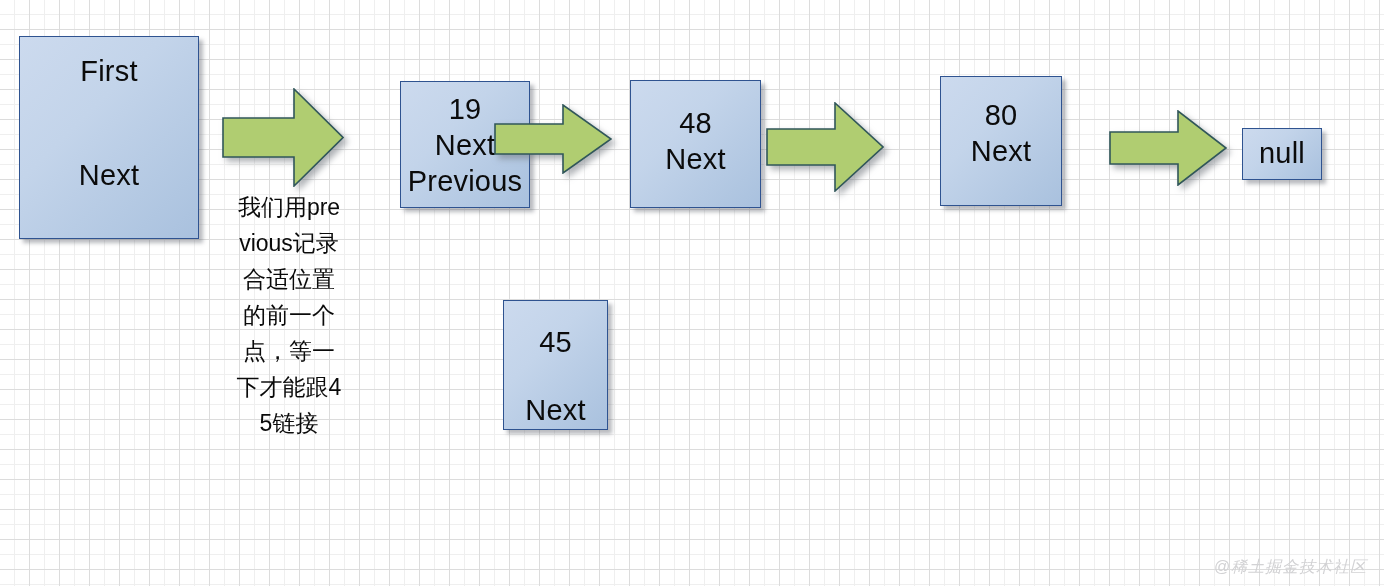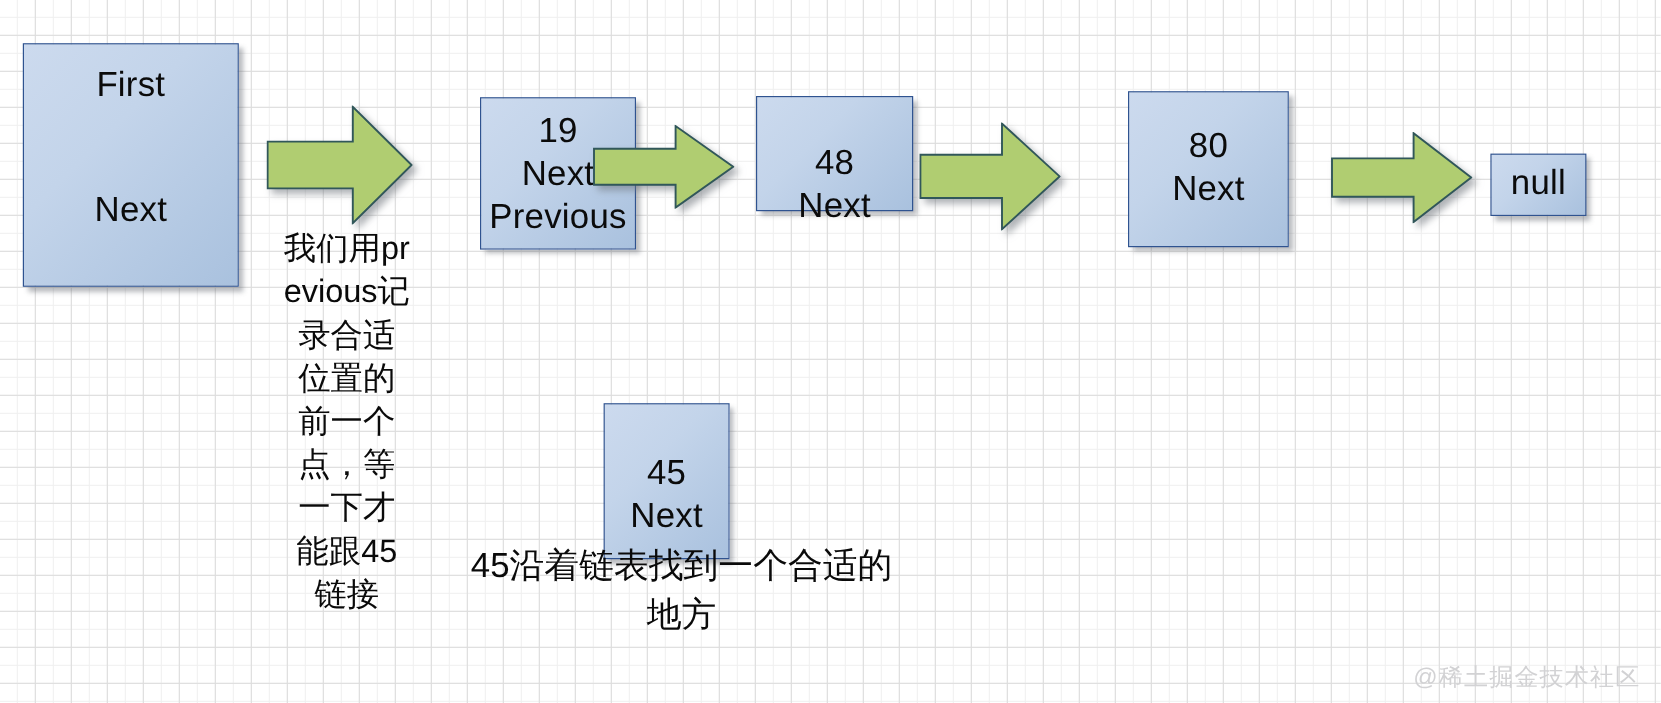--- a/index.html
+++ b/index.html
@@ -67,41 +67,41 @@
     height: 127px;
     justify-content: flex-start;
     padding-top: 10px;
     margin-left: 44px;
   }
 
   #node-48 {
     left: 630px;
     top: 80px;
     width: 131px;
-    height: 96px;
-    justify-content: flex-start;
-    padding-top: 38px;
+    height: 128px;
+    justify-content: flex-start;
+    padding-top: 25px;
   }
 
   #node-80 {
     left: 940px;
     top: 76px;
-    width: 134px;
+    width: 122px;
     height: 130px;
-    justify-content: center;
+    justify-content: flex-start;
+    padding-top: 21px;
   }
 
   #node-45 {
     left: 503px;
     top: 300px;
     width: 105px;
     height: 130px;
-    justify-content: flex-start;
-    padding-top: 40px;
-    margin-top: 36px;
+    justify-content: space-between;
+    padding-top: 24px;
   }
 
   #node-null {
     left: 1242px;
     top: 128px;
     width: 80px;
     height: 52px;
     justify-content: center;
   }
 
@@ -117,21 +117,21 @@
   #arrow-3 { left: 766px; top: 102px; width: 118px; height: 90px; }
   #arrow-4 { left: 1109px; top: 110px; width: 118px; height: 76px; }
 
   
   #note-vertical {
     position: absolute;
     left: 236px;
     top: 189px;
     width: 106px;
     color: #0a0a0a;
-    font-size: 27px;
+    font-size: 23px;
     line-height: 36px;
     text-align: center;
     word-break: break-all;
     letter-spacing: 0px;
   }
 
   #note-bottom {
     position: absolute;
     left: 392px;
     top: 452px;
@@ -140,24 +140,25 @@
     font-size: 29px;
     line-height: 41px;
     text-align: center;
     letter-spacing: 0px;
   }
 
   #watermark {
     position: absolute;
     right: 17px;
     bottom: 8px;
-    font-size: 20px;
+    font-size: 16px;
     color: #d2d2d4;
     letter-spacing: 1px;
     white-space: nowrap;
+    font-style: italic;
   }
 </style>
 </head>
 <body>
 
 <div id="canvas">
 
   <div class="node" id="node-head">
     <span>First</span>
     <span class="gap"></span>
@@ -208,17 +209,16 @@
     <span>null</span>
   </div>
 
   <div class="node" id="node-45">
     <span>45</span>
     <span>Next</span>
   </div>
 
   <div id="note-vertical">我们用previous记录合适位置的前一个点，等一下才能跟45链接</div>
 
-  <div id="note-bottom">45沿着链表找到一个合适的地方</div>
 
   <div id="watermark">@稀土掘金技术社区</div>
 
 </div>
 
 </body></html>

